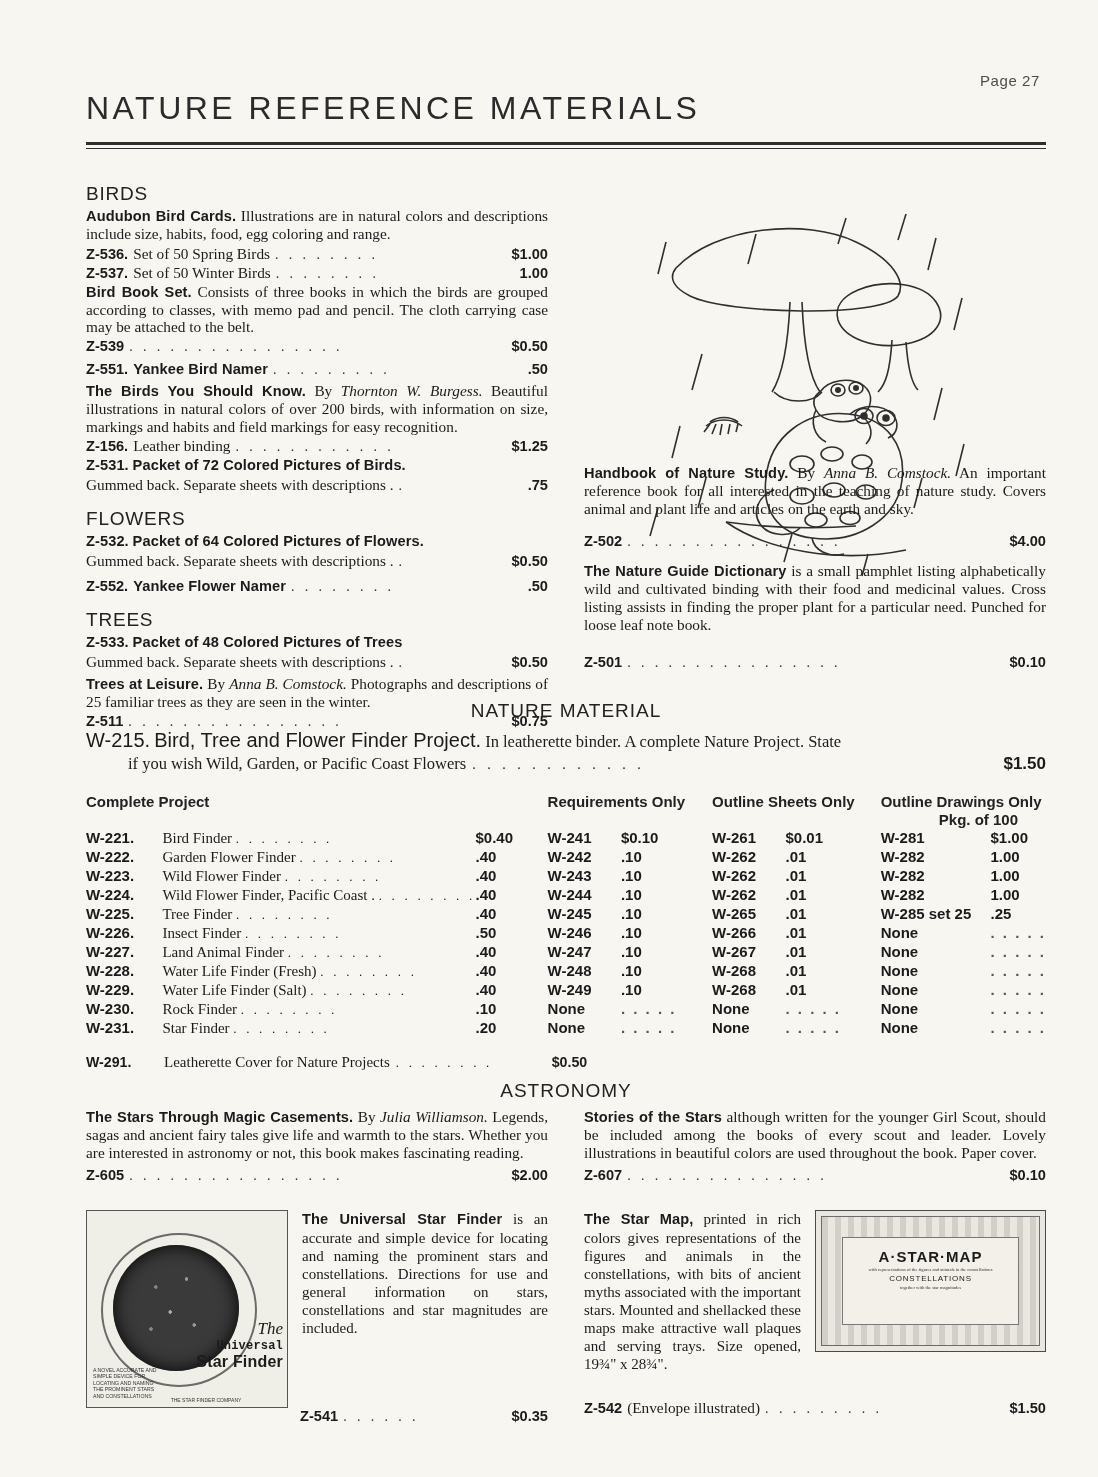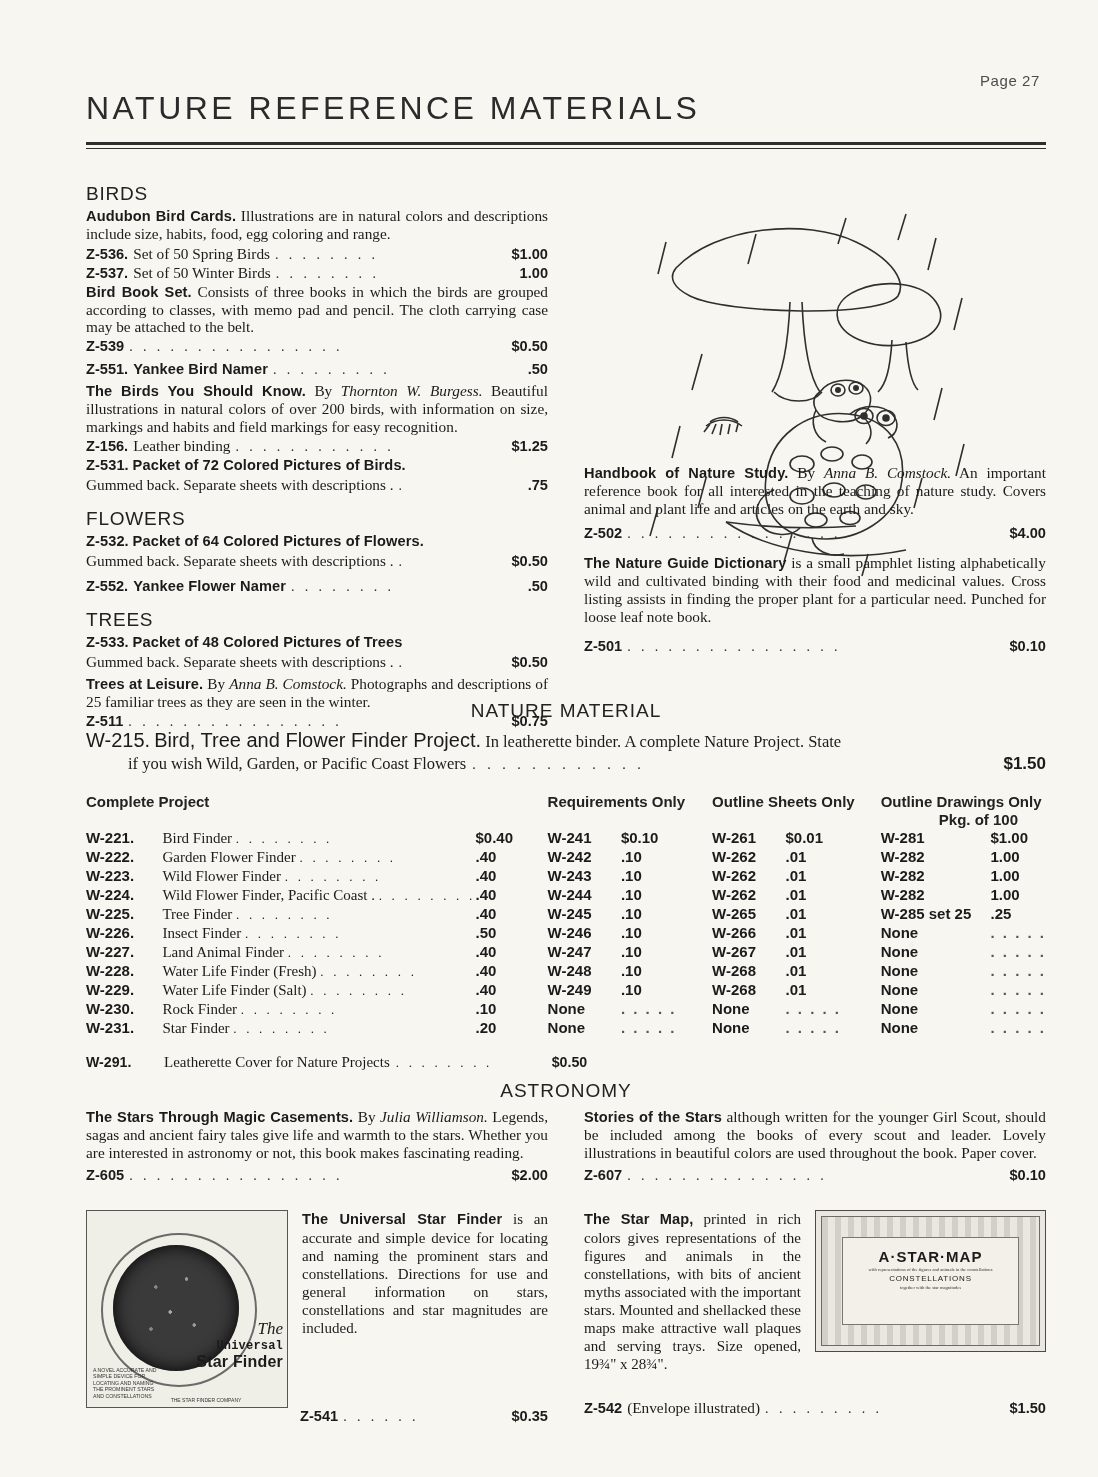--- a/index.html
+++ b/index.html
@@ -524,31 +524,31 @@
       </div>
     </div>
 
     <div class="col-right" style="top:414px">
       <p class="body">
         <span class="bold-lead">Handbook of Nature Study.</span>
         <span>By</span>
         <span class="ital">Anna B. Comstock.</span>
         <span>An important reference book for all interested in the teaching of nature study. Covers animal and plant life and articles on the earth and sky.</span>
       </p>
-      <div class="price-line" style="margin-top:8px">
+      <div class="price-line" style="margin-top:16px">
         <span class="code b">Z-502</span>
         <span class="dots">. . . . . . . . . . . . . . . .</span>
         <span class="amt">$4.00</span>
       </div>
 
       <p class="body" style="margin-top:12px">
         <span class="bold-lead">The Nature Guide Dictionary</span>
         <span>is a small pamphlet listing alphabetically wild and cultivated binding with their food and medicinal values. Cross listing assists in finding the proper plant for a particular need. Punched for loose leaf note book.</span>
       </p>
-      <div class="price-line" style="margin-top:12px">
+      <div class="price-line" style="margin-top:20px">
         <span class="code b">Z-501</span>
         <span class="dots">. . . . . . . . . . . . . . . .</span>
         <span class="amt">$0.10</span>
       </div>
     </div>
 
     <div class="center-head" id="nature-material">NATURE MATERIAL</div>
 
     <div class="nm-intro">
       <div>

